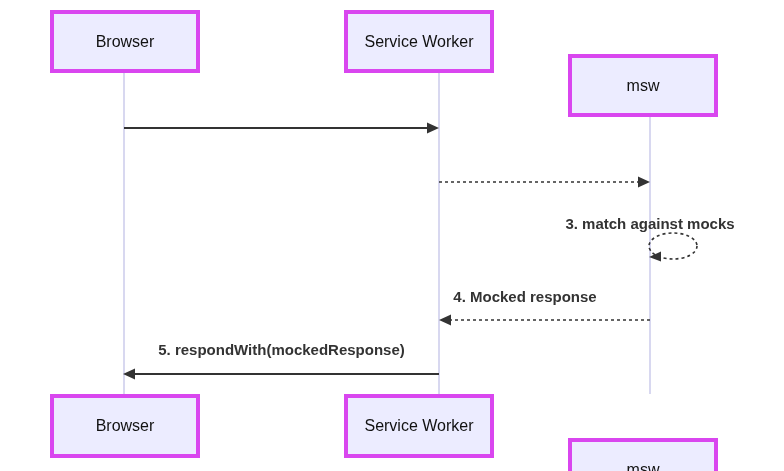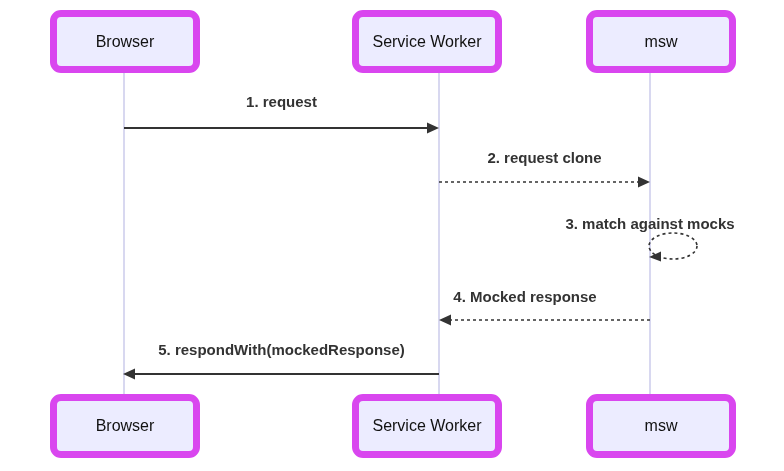--- a/index.html
+++ b/index.html
@@ -13,35 +13,35 @@
   }
   .layer {
     position: absolute;
     left: 0; top: 0;
     width: 784px; height: 471px;
   }
   .actor {
     position: absolute;
     width: 150px;
     background: #ececff;
-    border: 7px solid #d946ef;
-    border-radius: 11px;
+    border: 4px solid #d946ef;
+    border-radius: 0;
     display: flex;
     align-items: center;
     justify-content: center;
     box-sizing: border-box;
     color: #111111;
     font-size: 16px;
     font-weight: 400;
   }
   .actor.top    { top: 10px;  height: 63px; }
   .actor.bottom { top: 394px; height: 64px; }
   .actor.a-browser { left: 50px;  }
-  .actor.a-sw      { left: 352px; }
-  .actor.a-msw     { left: 586px; }
+  .actor.a-sw      { left: 344px; }
+  .actor.a-msw     { left: 568px; margin-top: 44px; }
   .msg {
     position: absolute;
     text-align: center;
     font-size: 15px;
     font-weight: 600;
     color: #333333;
     line-height: 20px;
     white-space: nowrap;
   }
   .msg.m1 { left: 124px; width: 315px; top: 92px;  }
@@ -90,19 +90,17 @@
   <div class="actor bottom a-browser">
     <span>Browser</span>
   </div>
   <div class="actor bottom a-sw">
     <span>Service Worker</span>
   </div>
   <div class="actor bottom a-msw">
     <span>msw</span>
   </div>
 
-  <div class="msg m1">1. request</div>
-  <div class="msg m2">2. request clone</div>
   <div class="msg m3">3. match against mocks</div>
   <div class="msg m4">4. Mocked response</div>
   <div class="msg m5">5. respondWith(mockedResponse)</div>
 
 </div>
 
 </body></html>

